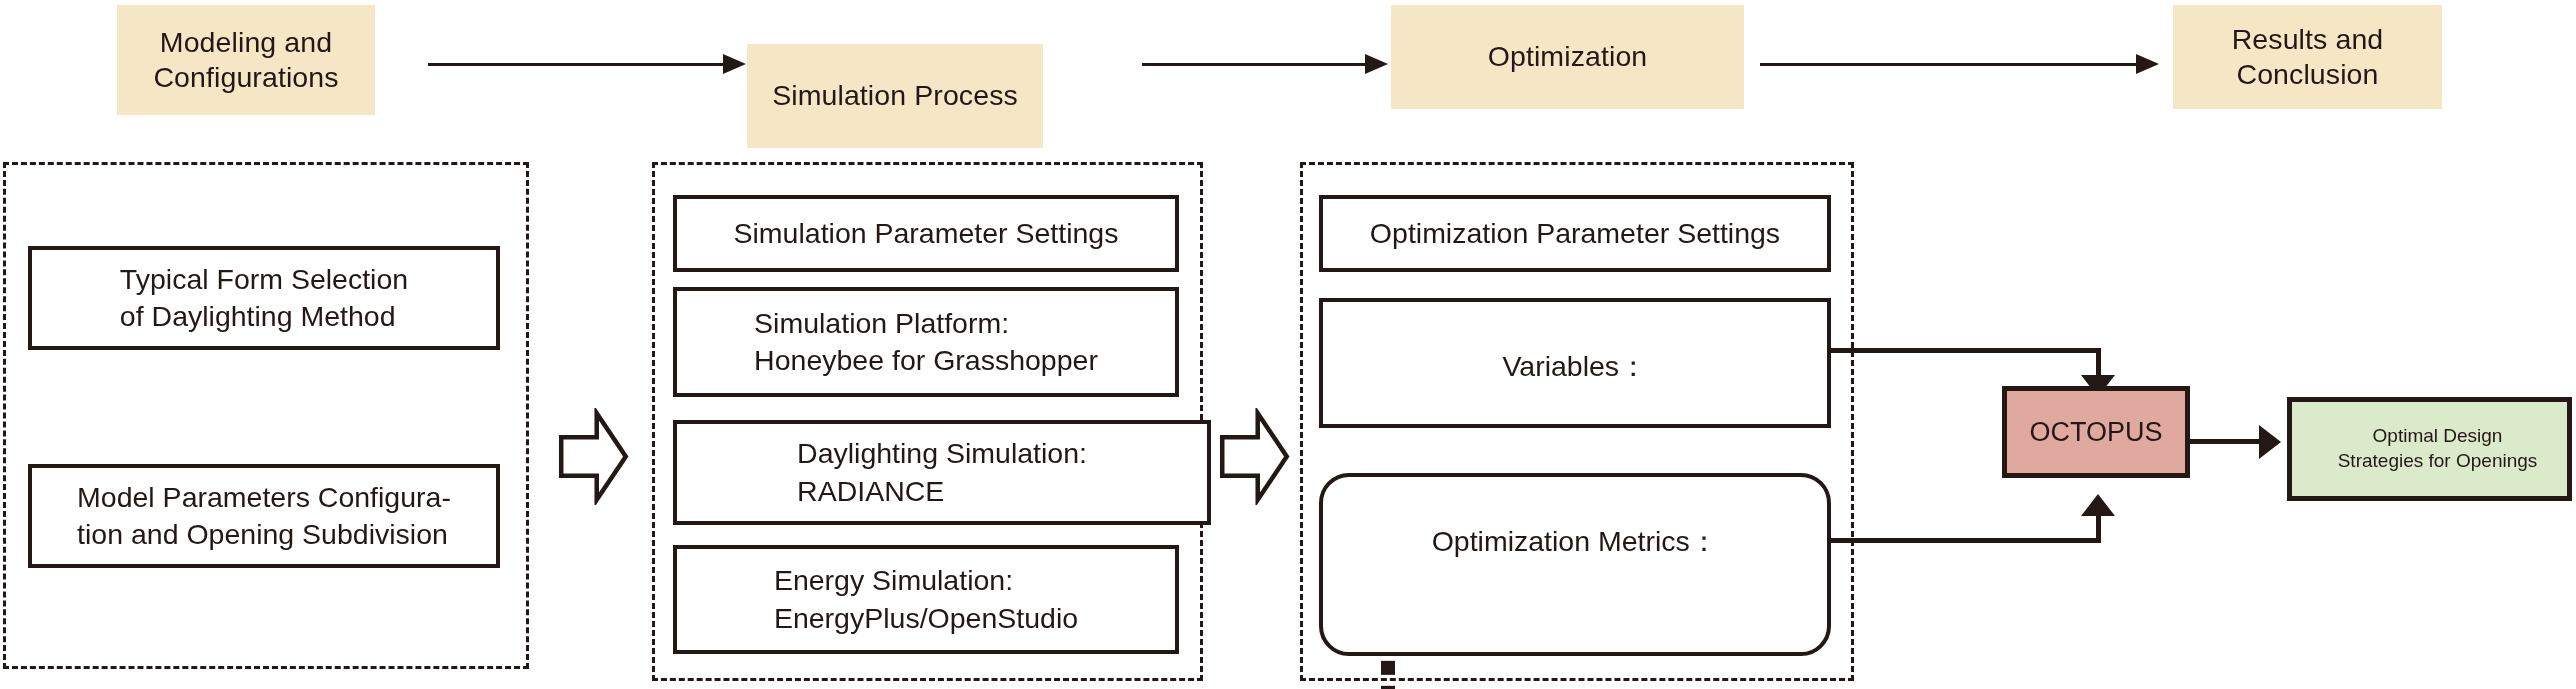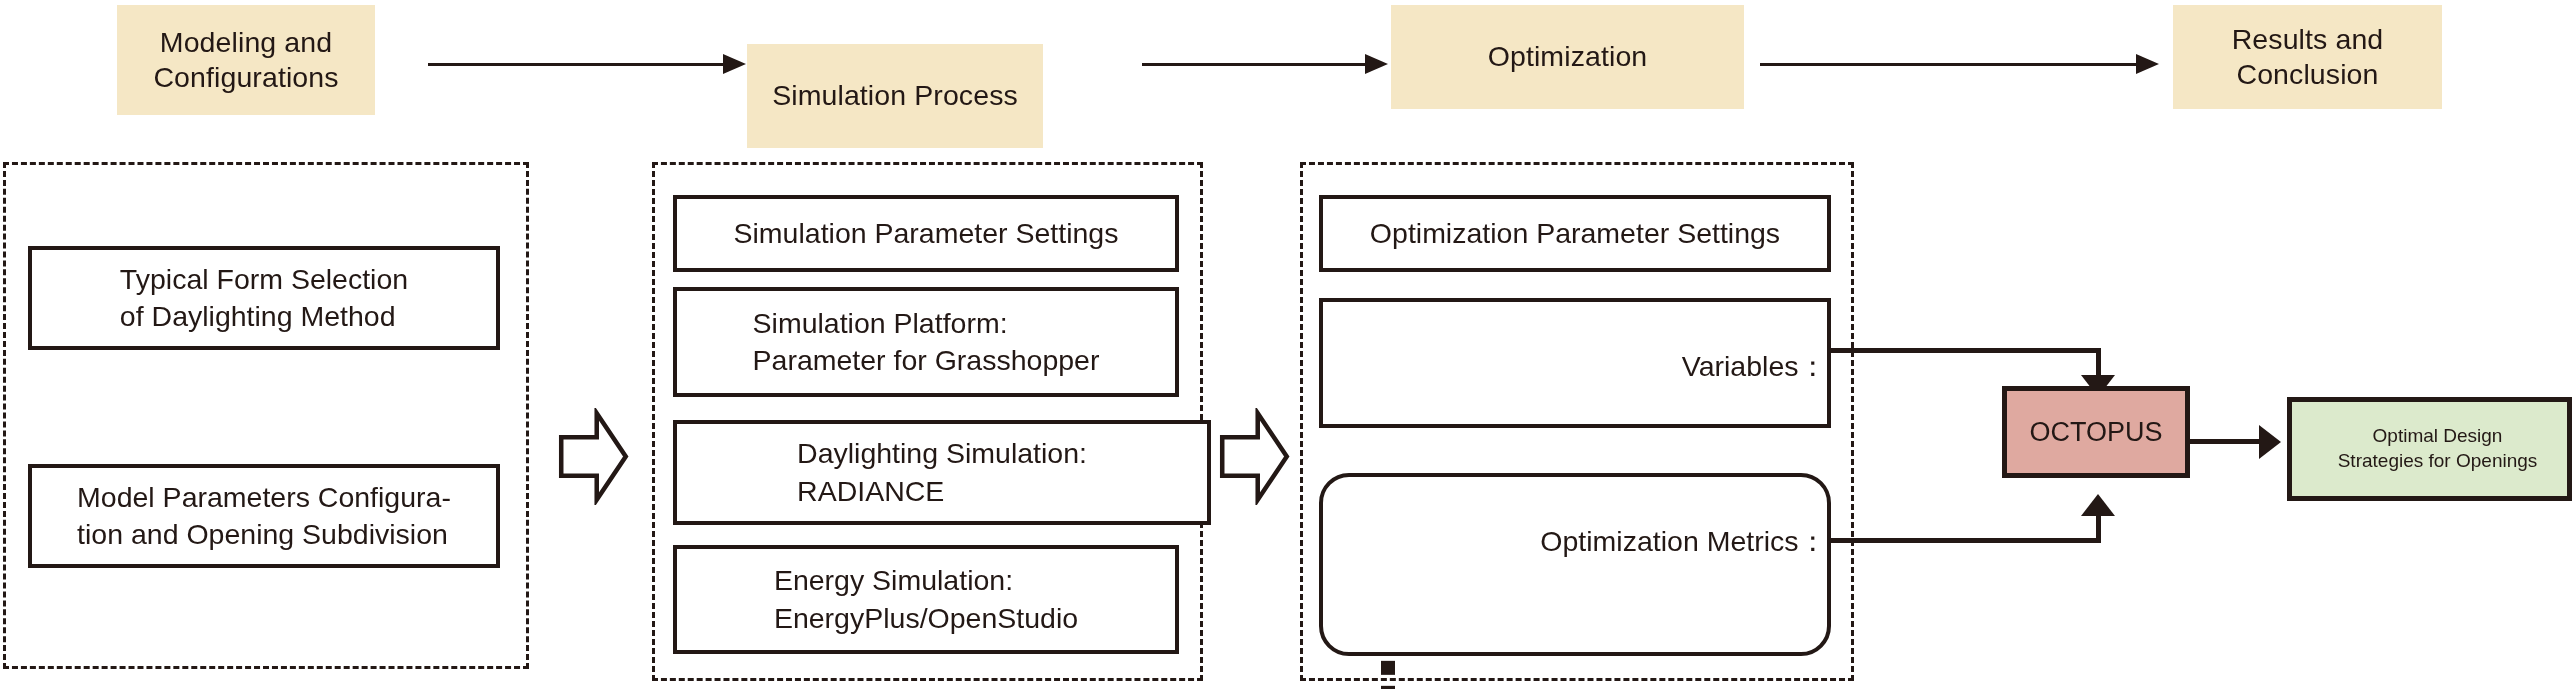--- a/index.html
+++ b/index.html
@@ -56,21 +56,21 @@
     font-size:28.5px;
     line-height:1.3;
     white-space:pre-line;
   }
   .card.list{
     display:block;
     text-align:left;
     padding:10.4px 0 9px 0;
   }
   .card .list-title{
-    display:block;text-align:right;font-size:28.5px;line-height:1.25;margin-bottom:2.6px;
+    display:block;text-align:center;font-size:28.5px;line-height:1.25;margin-bottom:2.6px;
   }
   .card ul{
     list-style:none;margin:0;padding:0 0 0 58px;
   }
   .card li{
     font-size:28.5px;line-height:1.32;position:relative;padding-left:35px;
   }
   .card li .bullet{
     position:absolute;left:0;top:50%;transform:translateY(-50%);
     width:14.3px;height:14.3px;background:#231815;display:block;
@@ -162,21 +162,21 @@
     <svg width="71" height="97" viewBox="0 0 110 150">
       <polygon points="5,45 60,45 60,8 105,75 60,142 60,105 5,105" fill="#ffffff" stroke="#231815" stroke-width="7" stroke-linejoin="miter"></polygon>
     </svg>
   </div>
 
   <div class="panel" style="left:652px;top:162px;width:551px;height:519px;"></div>
 
   <div class="card" style="left:673px;top:195px;width:506px;height:77px;">Simulation Parameter Settings</div>
 
   <div class="card" style="left:673px;top:287px;width:506px;height:110px;">Simulation Platform:
-Parameter for Grasshopper</div>
+Honeybee for Grasshopper</div>
 
   <div class="card" style="left:673px;top:420px;width:538px;height:105px;">Daylighting Simulation:
 RADIANCE</div>
 
   <div class="card" style="left:673px;top:545px;width:506px;height:109px;">Energy Simulation:
 EnergyPlus/OpenStudio</div>
 
   <div class="block-arrow" style="left:1219px;top:408px;">
     <svg width="71" height="97" viewBox="0 0 110 150">
       <polygon points="5,45 60,45 60,8 105,75 60,142 60,105 5,105" fill="#ffffff" stroke="#231815" stroke-width="7" stroke-linejoin="miter"></polygon>

